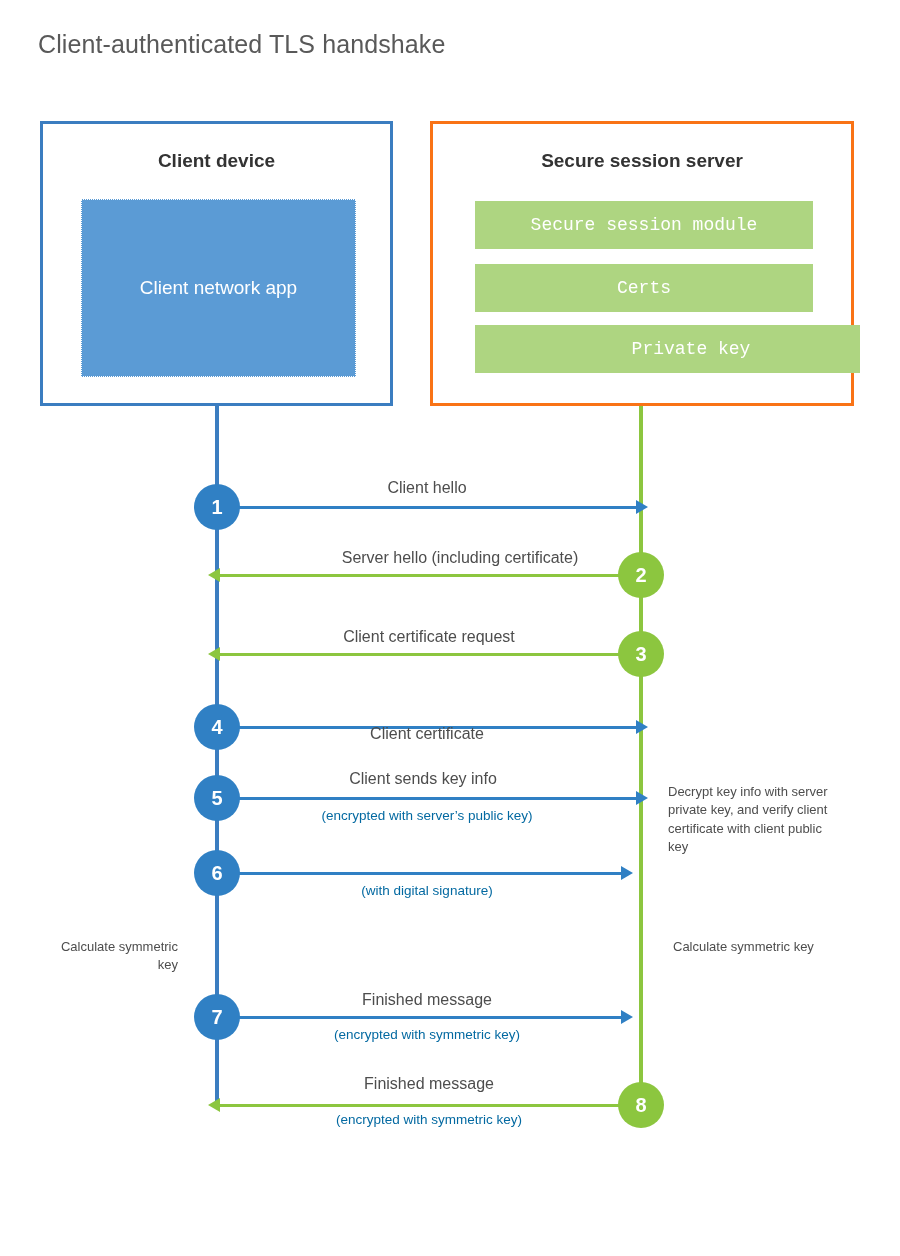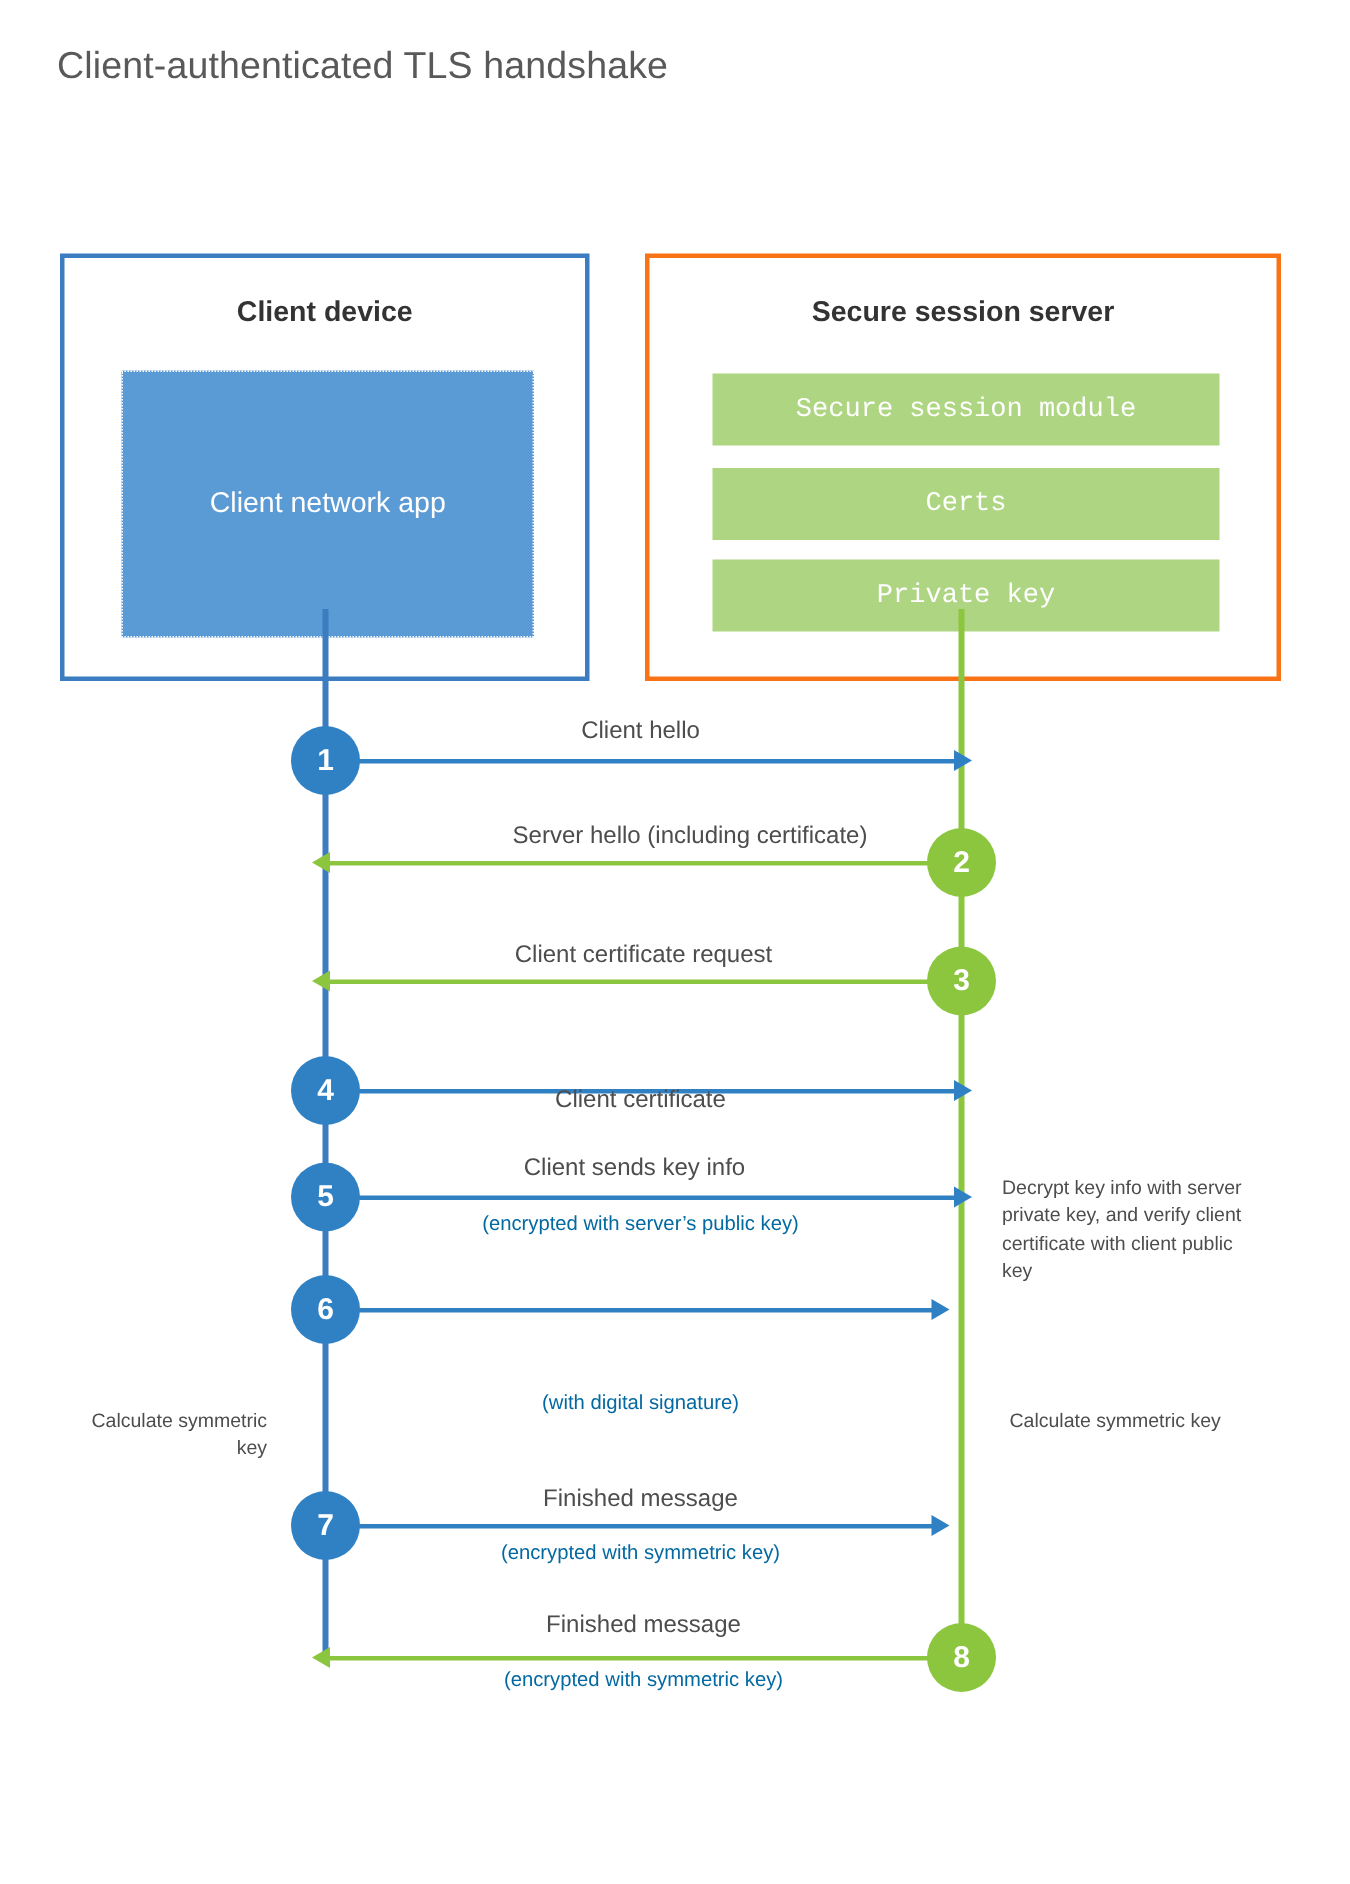--- a/index.html
+++ b/index.html
@@ -11,21 +11,21 @@
   }
   #diagram{position:absolute;left:0;top:0;width:900px;height:1256px;}
 
   .title{
     position:absolute;left:38px;top:30px;
     font-size:25px;font-weight:400;color:#595959;
     letter-spacing:.1px;white-space:nowrap;
   }
 
   
-  .box{position:absolute;background:#ffffff;box-sizing:border-box;margin-top:48px;}
+  .box{position:absolute;background:#ffffff;box-sizing:border-box;}
   .box.client{left:40px;top:121px;width:353px;height:285px;border:3px solid #3b7dc0;}
   .box.server{left:430px;top:121px;width:424px;height:285px;border:3px solid #f97316;}
 
   .box-title{
     position:absolute;left:0;right:0;top:26px;text-align:center;
     font-size:19px;font-weight:700;color:#333333;
   }
 
   .client-app{
     position:absolute;left:38px;top:75px;width:275px;height:178px;
@@ -38,21 +38,21 @@
   .client-app span{display:block;max-width:210px;}
 
   .srv-bar{
     position:absolute;left:42px;width:338px;height:48px;
     background:#aed581;
     display:flex;align-items:center;justify-content:center;
     color:#ffffff;font-size:18px;font-weight:400;font-family:Liberation Mono, monospace;
   }
   .srv-bar.b0{top:77px;}
   .srv-bar.b1{top:140px;}
-  .srv-bar.b2{top:201px;}
+  .srv-bar.b2{top:201px;padding-left:47px;}
 
   
   .lifeline{position:absolute;width:4px;}
   .lifeline.client{left:215px;top:406px;height:700px;background:#3b7dc0;}
   .lifeline.server{left:639px;top:406px;height:700px;background:#8cc63f;}
 
   
   .step{
     position:absolute;width:46px;height:46px;border-radius:50%;
     display:flex;align-items:center;justify-content:center;
@@ -139,21 +139,21 @@
   <div class="arrow blue toright" style="left:217px;top:797px;width:420px;">
       <i class="head"></i>
     </div>
   <div class="msg" style="left:213px;top:770px;width:420px;">Client sends key info</div>
   <div class="msg sub" style="left:217px;top:808px;width:420px;">(encrypted with server’s public key)</div>
   <div class="step left blue" style="top:775px;">5</div>
 
   <div class="arrow blue toright" style="left:217px;top:872px;width:405px;">
       <i class="head"></i>
     </div>
-  <div class="msg sub" style="left:217px;top:883px;width:420px;margin-top:44px;">(with digital signature)</div>
+  <div class="msg sub" style="left:217px;top:883px;width:420px;">(with digital signature)</div>
   <div class="step left blue" style="top:850px;">6</div>
 
   <div class="arrow blue toright" style="left:217px;top:1016px;width:405px;">
       <i class="head"></i>
     </div>
   <div class="msg" style="left:217px;top:991px;width:420px;">Finished message</div>
   <div class="msg sub" style="left:217px;top:1027px;width:420px;">(encrypted with symmetric key)</div>
   <div class="step left blue" style="top:994px;">7</div>
 
   <div class="arrow green toleft" style="left:219px;top:1104px;width:400px;">

